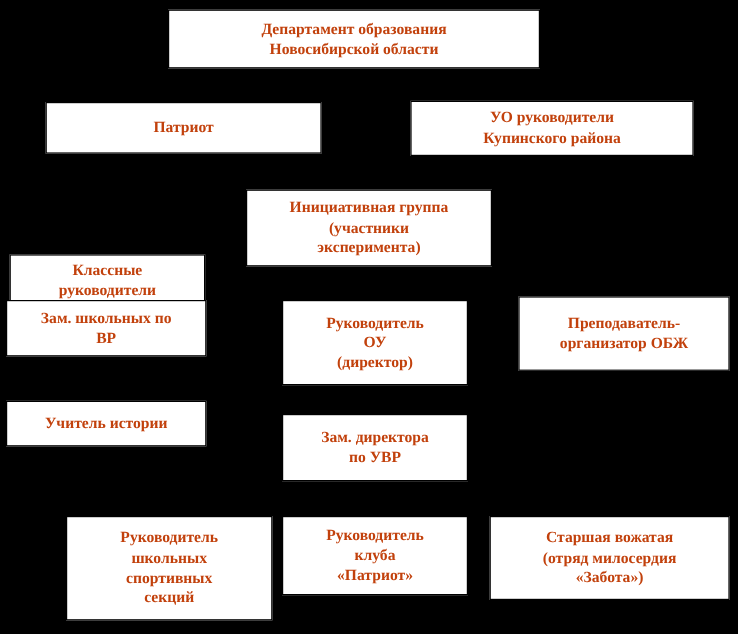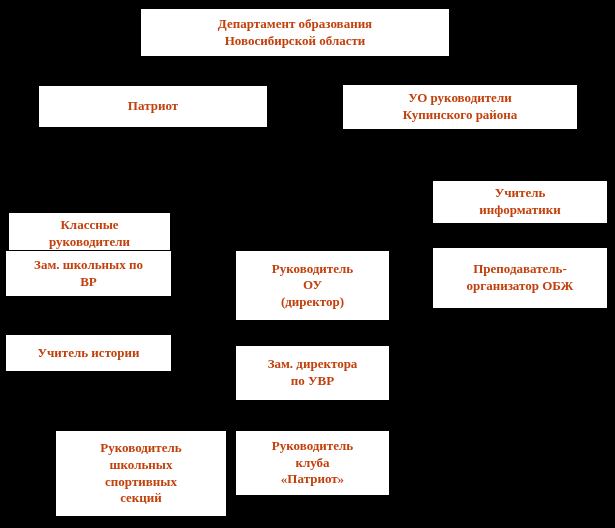--- a/index.html
+++ b/index.html
@@ -63,30 +63,31 @@
 
   <div class="node n1">
     <span class="node-label">Патриот</span>
   </div>
 
   <div class="node n2">
     <span class="node-label">УО руководители
 Купинского района</span>
   </div>
 
+  <div class="node n3">
+    <span class="node-label">Инициативная группа
+(участники
+эксперимента)</span>
+  </div>
 
   <div class="node n4">
     <span class="node-label">Классные
 руководители</span>
   </div>
 
-  <div class="node n5">
-    <span class="node-label">Учитель
-информатики</span>
-  </div>
 
   <div class="node n6">
     <span class="node-label">Зам. школьных по
 ВР</span>
   </div>
 
   <div class="node n7">
     <span class="node-label">Руководитель
 ОУ
 (директор)</span>
@@ -113,14 +114,19 @@
 спортивных
 секций</span>
   </div>
 
   <div class="node n13">
     <span class="node-label">Руководитель
 клуба
 «Патриот»</span>
   </div>
 
+  <div class="node n14">
+    <span class="node-label">Старшая вожатая
+(отряд милосердия
+«Забота»)</span>
+  </div>
 
 </div>
 
 </body></html>

